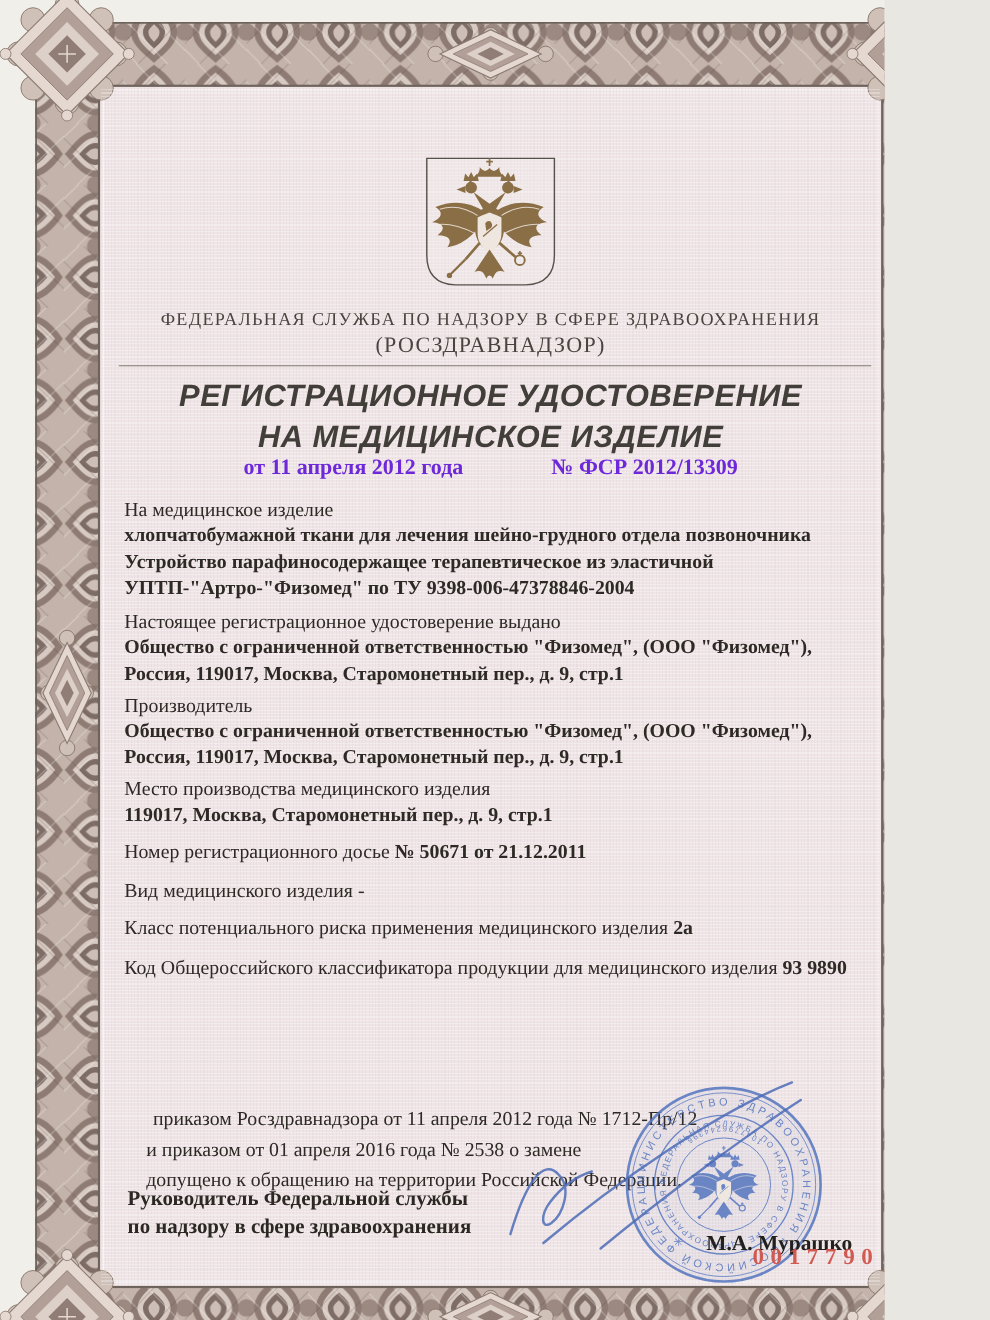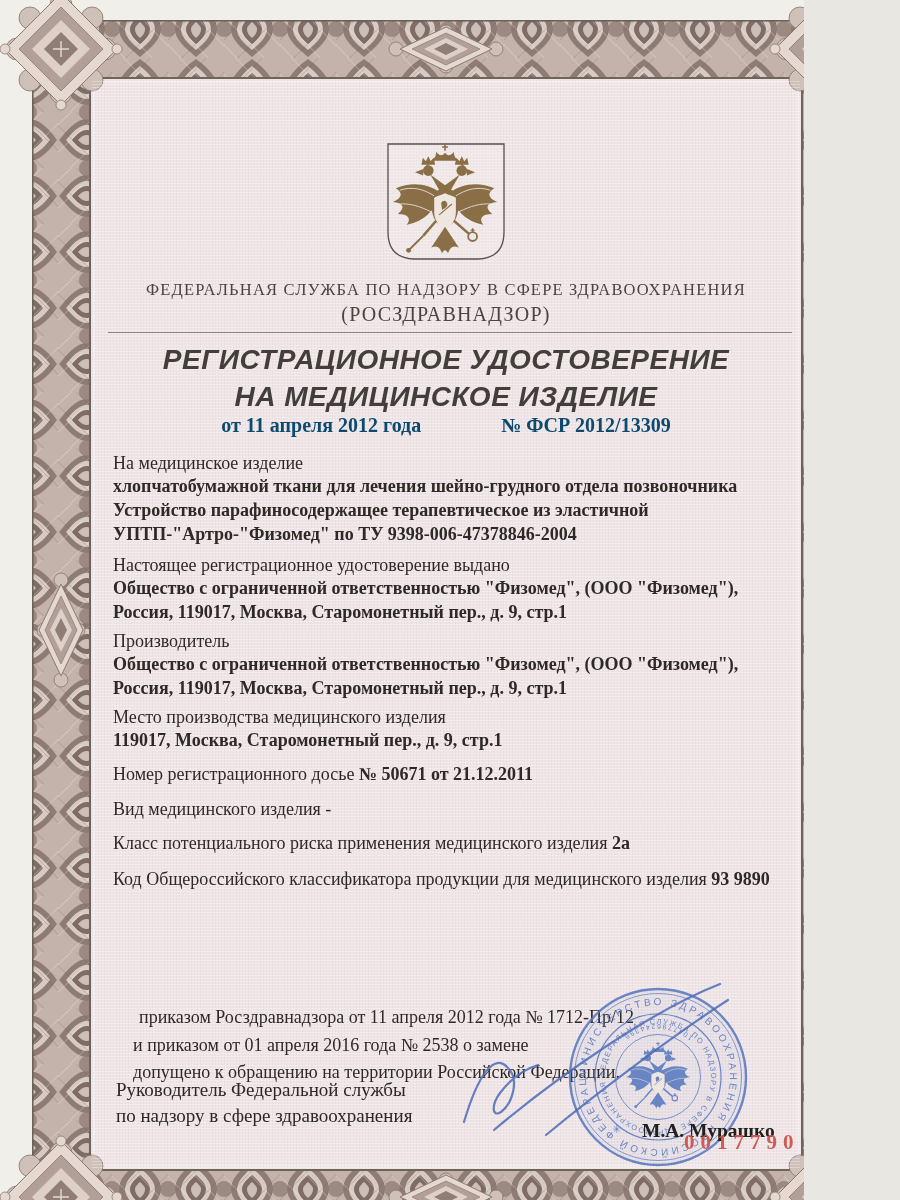--- a/index.html
+++ b/index.html
@@ -11,26 +11,26 @@
          repeating-linear-gradient(0deg, rgba(255,255,255,.30) 0 1px, rgba(255,255,255,0) 1px 3px),
          repeating-linear-gradient(90deg, rgba(214,196,201,.22) 0 1px, rgba(255,255,255,0) 1px 3px);
        pointer-events:none;}
   .abs{position:absolute;z-index:2;}
   .center{left:90px;width:712px;text-align:center;}
   .agency1{top:280px;font-size:16.5px;letter-spacing:1.2px;color:#4a443f;}
   .agency2{top:303px;font-size:20px;letter-spacing:1.2px;color:#4a443f;}
   .rule{left:108px;top:332px;width:684px;height:0;border-top:1px solid #8d837a;}
   .title{top:341px;font-family:"Liberation Sans",sans-serif;font-weight:700;
          font-size:28px;line-height:37px;letter-spacing:.5px;color:#423e3a;font-style:italic;}
-  .dateline{top:414px;font-weight:700;font-size:20px;color:#0c4a6e;
+  .dateline{top:414px;font-weight:700;font-size:20px;color:#6d28d9;
             display:flex;justify-content:center;gap:80px;}
   .bodytxt{left:113px;width:678px;font-size:18px;color:#2d2925;line-height:24px;}
   .bold{font-weight:700;}
   .orders{left:133px;width:560px;top:1004px;font-size:18px;line-height:27.5px;color:#2d2925;}
-  .position{left:116px;top:1077px;font-size:19px;line-height:26px;font-weight:400;color:#2b2723;}
+  .position{left:116px;top:1077px;font-size:19px;line-height:26px;font-weight:700;color:#2b2723;}
   .signame{left:642px;top:1095px;font-size:19.5px;font-weight:700;color:#22201d;z-index:5;margin-top:25px;}
   .serial{left:684px;top:1130px;font-size:21px;font-weight:600;letter-spacing:6px;
           color:#d0544b;z-index:5;opacity:.95;text-align:right;}
   .coat{position:absolute;left:382px;top:140px;z-index:2;}
   .stamp{position:absolute;left:562px;top:981px;z-index:3;}
   .sig{position:absolute;left:428px;top:972px;z-index:4;}
 </style>
 </head>
 <body>
 

